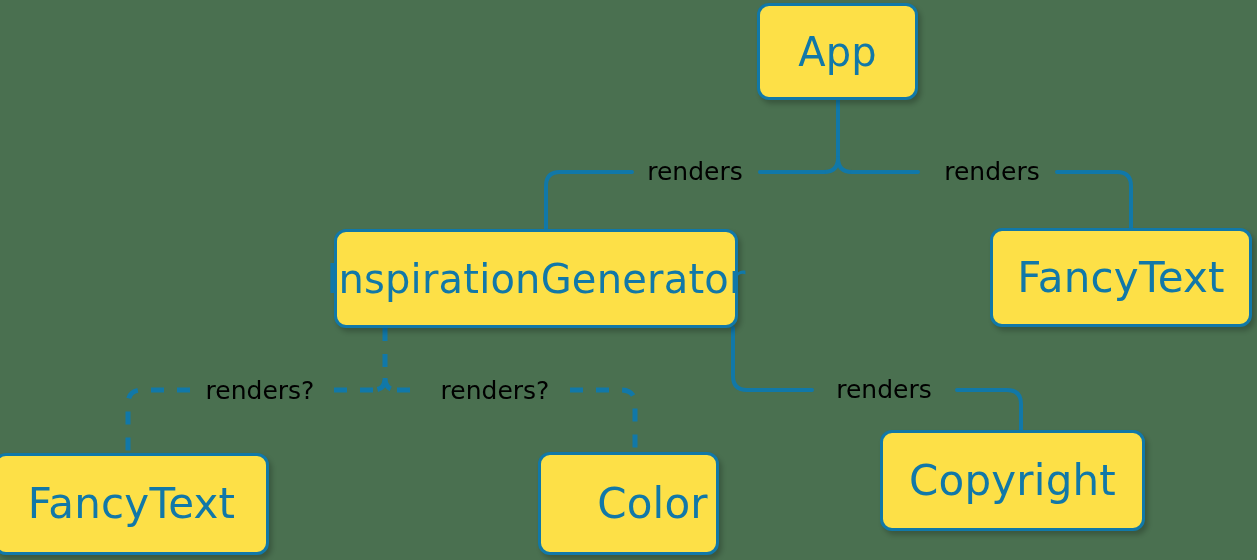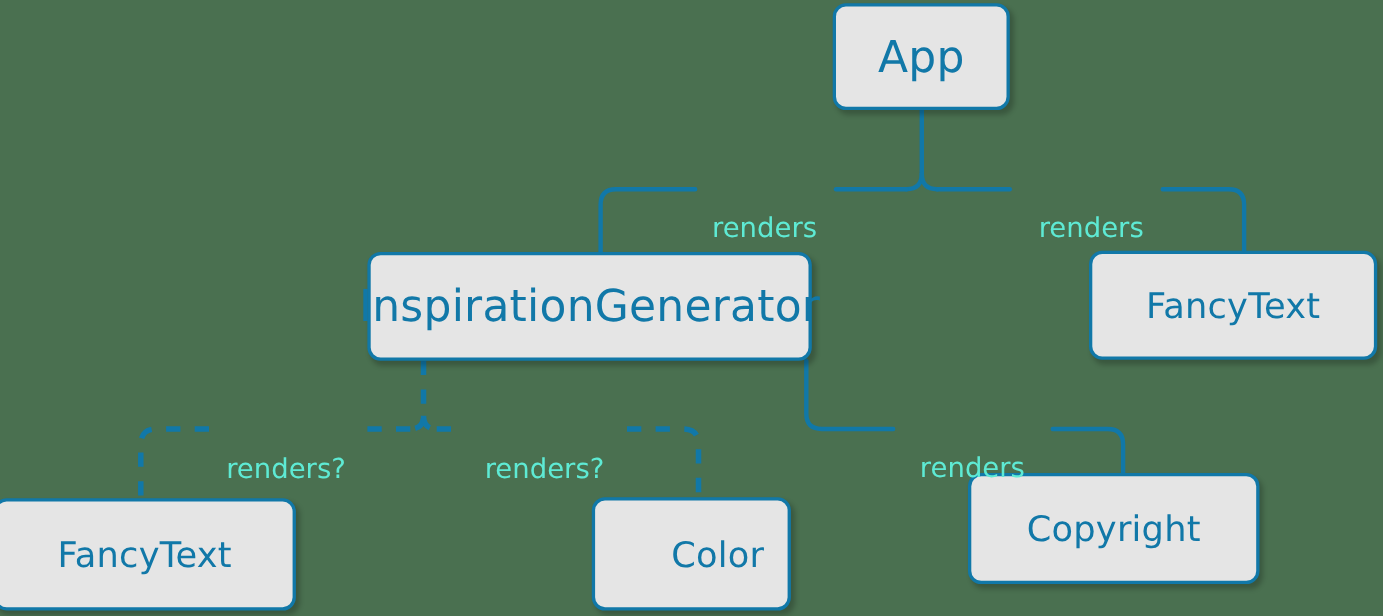--- a/index.html
+++ b/index.html
@@ -20,47 +20,46 @@
   }
   svg.edges {
     position: absolute;
     left: 0;
     top: 0;
     width: 1257px;
     height: 560px;
   }
   .node {
     position: absolute;
-    background: #e5e5e5;
+    background: #fde047;
     border: 3px solid #1178a8;
     border-radius: 12px;
     box-sizing: border-box;
     display: flex;
     align-items: center;
     justify-content: center;
     color: #1178a8;
     box-shadow: 3px 4px 5px rgba(0,0,0,0.22);
     z-index: 2;
   }
   .node-label {
-    font-size: 32px;
+    font-size: 42px;
     line-height: 1;
     letter-spacing: 0.2px;
     white-space: nowrap;
     color: #1178a8;
   }
   .edge-label {
     position: absolute;
-    color: #5eead4;
+    color: #000000;
     font-size: 25px;
     line-height: 1;
     white-space: nowrap;
     z-index: 3;
     transform: translate(-50%, -50%);
-    margin-top: 36px;
   }
   
   #node-app           { left: 757px;  top: 3px;   width: 161px; height: 97px; }
   #node-inspiration   { left: 334px;  top: 229px; width: 404px; height: 99px; }
   #node-fancytext-top { left: 990px;  top: 228px; width: 262px; height: 99px; }
   #node-fancytext-bot { left: -6px;   top: 453px; width: 275px; height: 102px; }
   #node-color         { left: 538px;  top: 452px; width: 181px; height: 103px; padding-left: 48px; }
   #node-copyright     { left: 880px;  top: 430px; width: 265px; height: 101px; }
   #node-app .node-label         { font-size: 40px; }
   #node-inspiration .node-label { font-size: 40px; }

